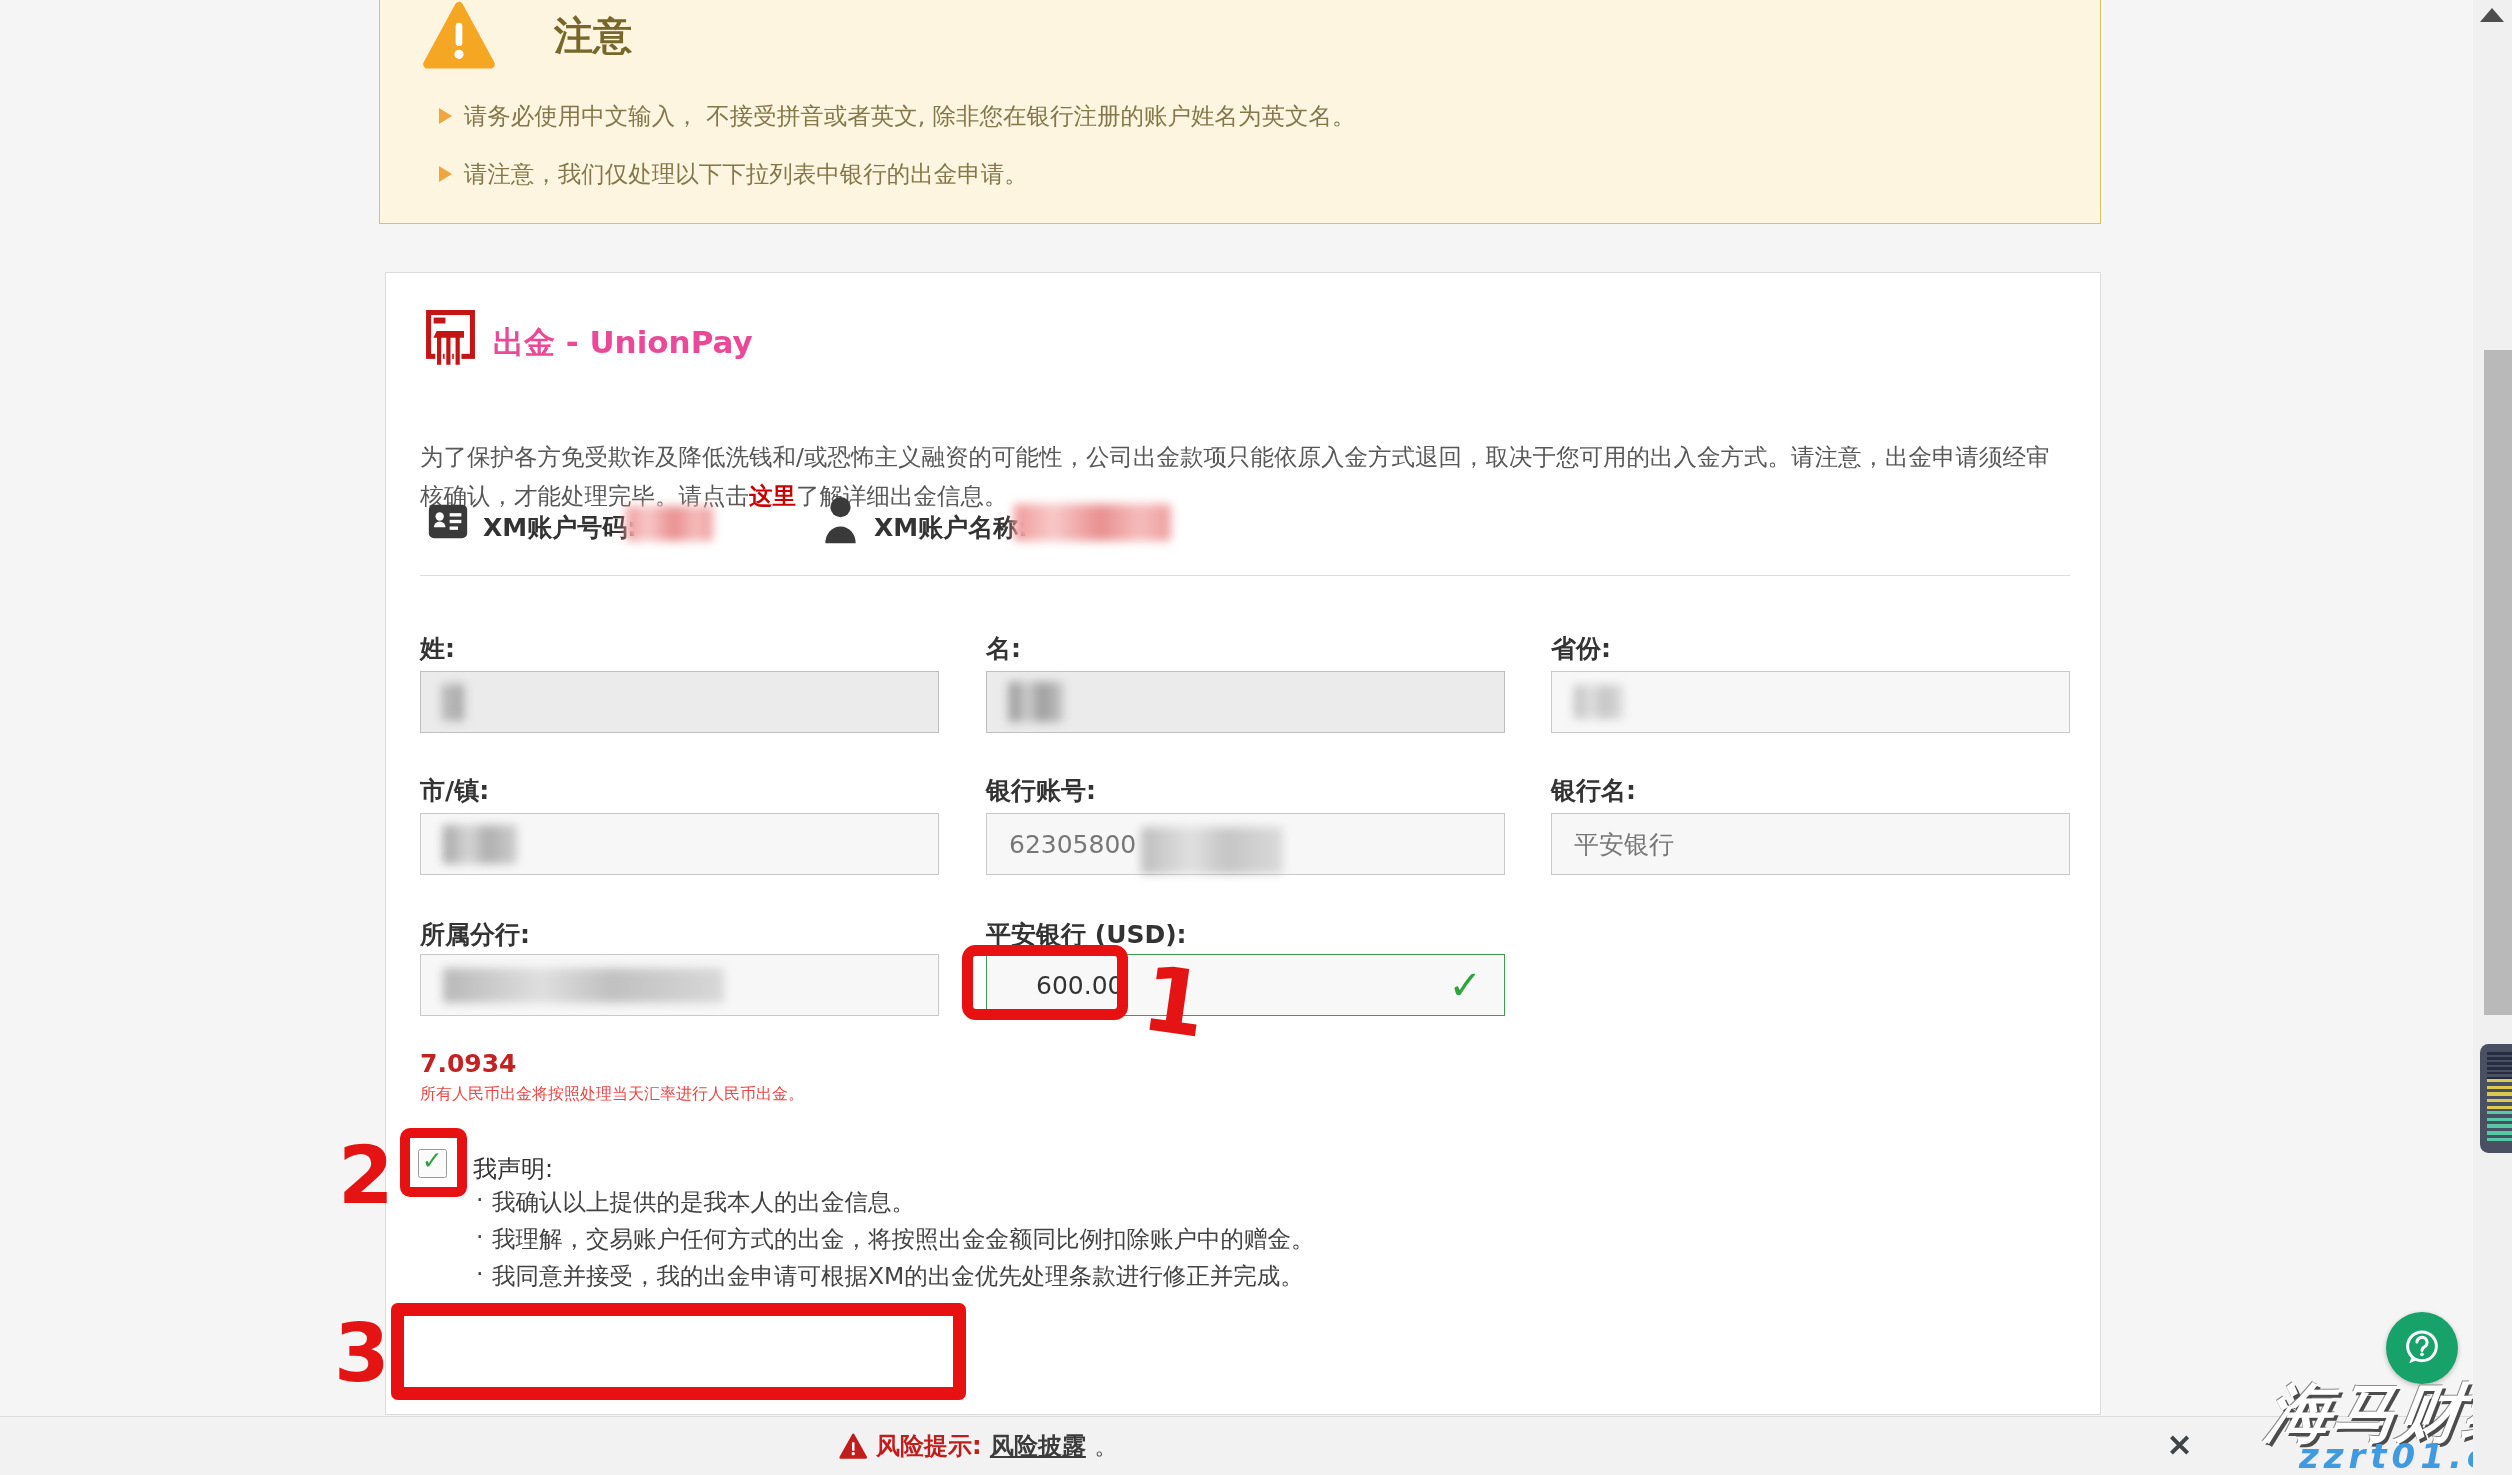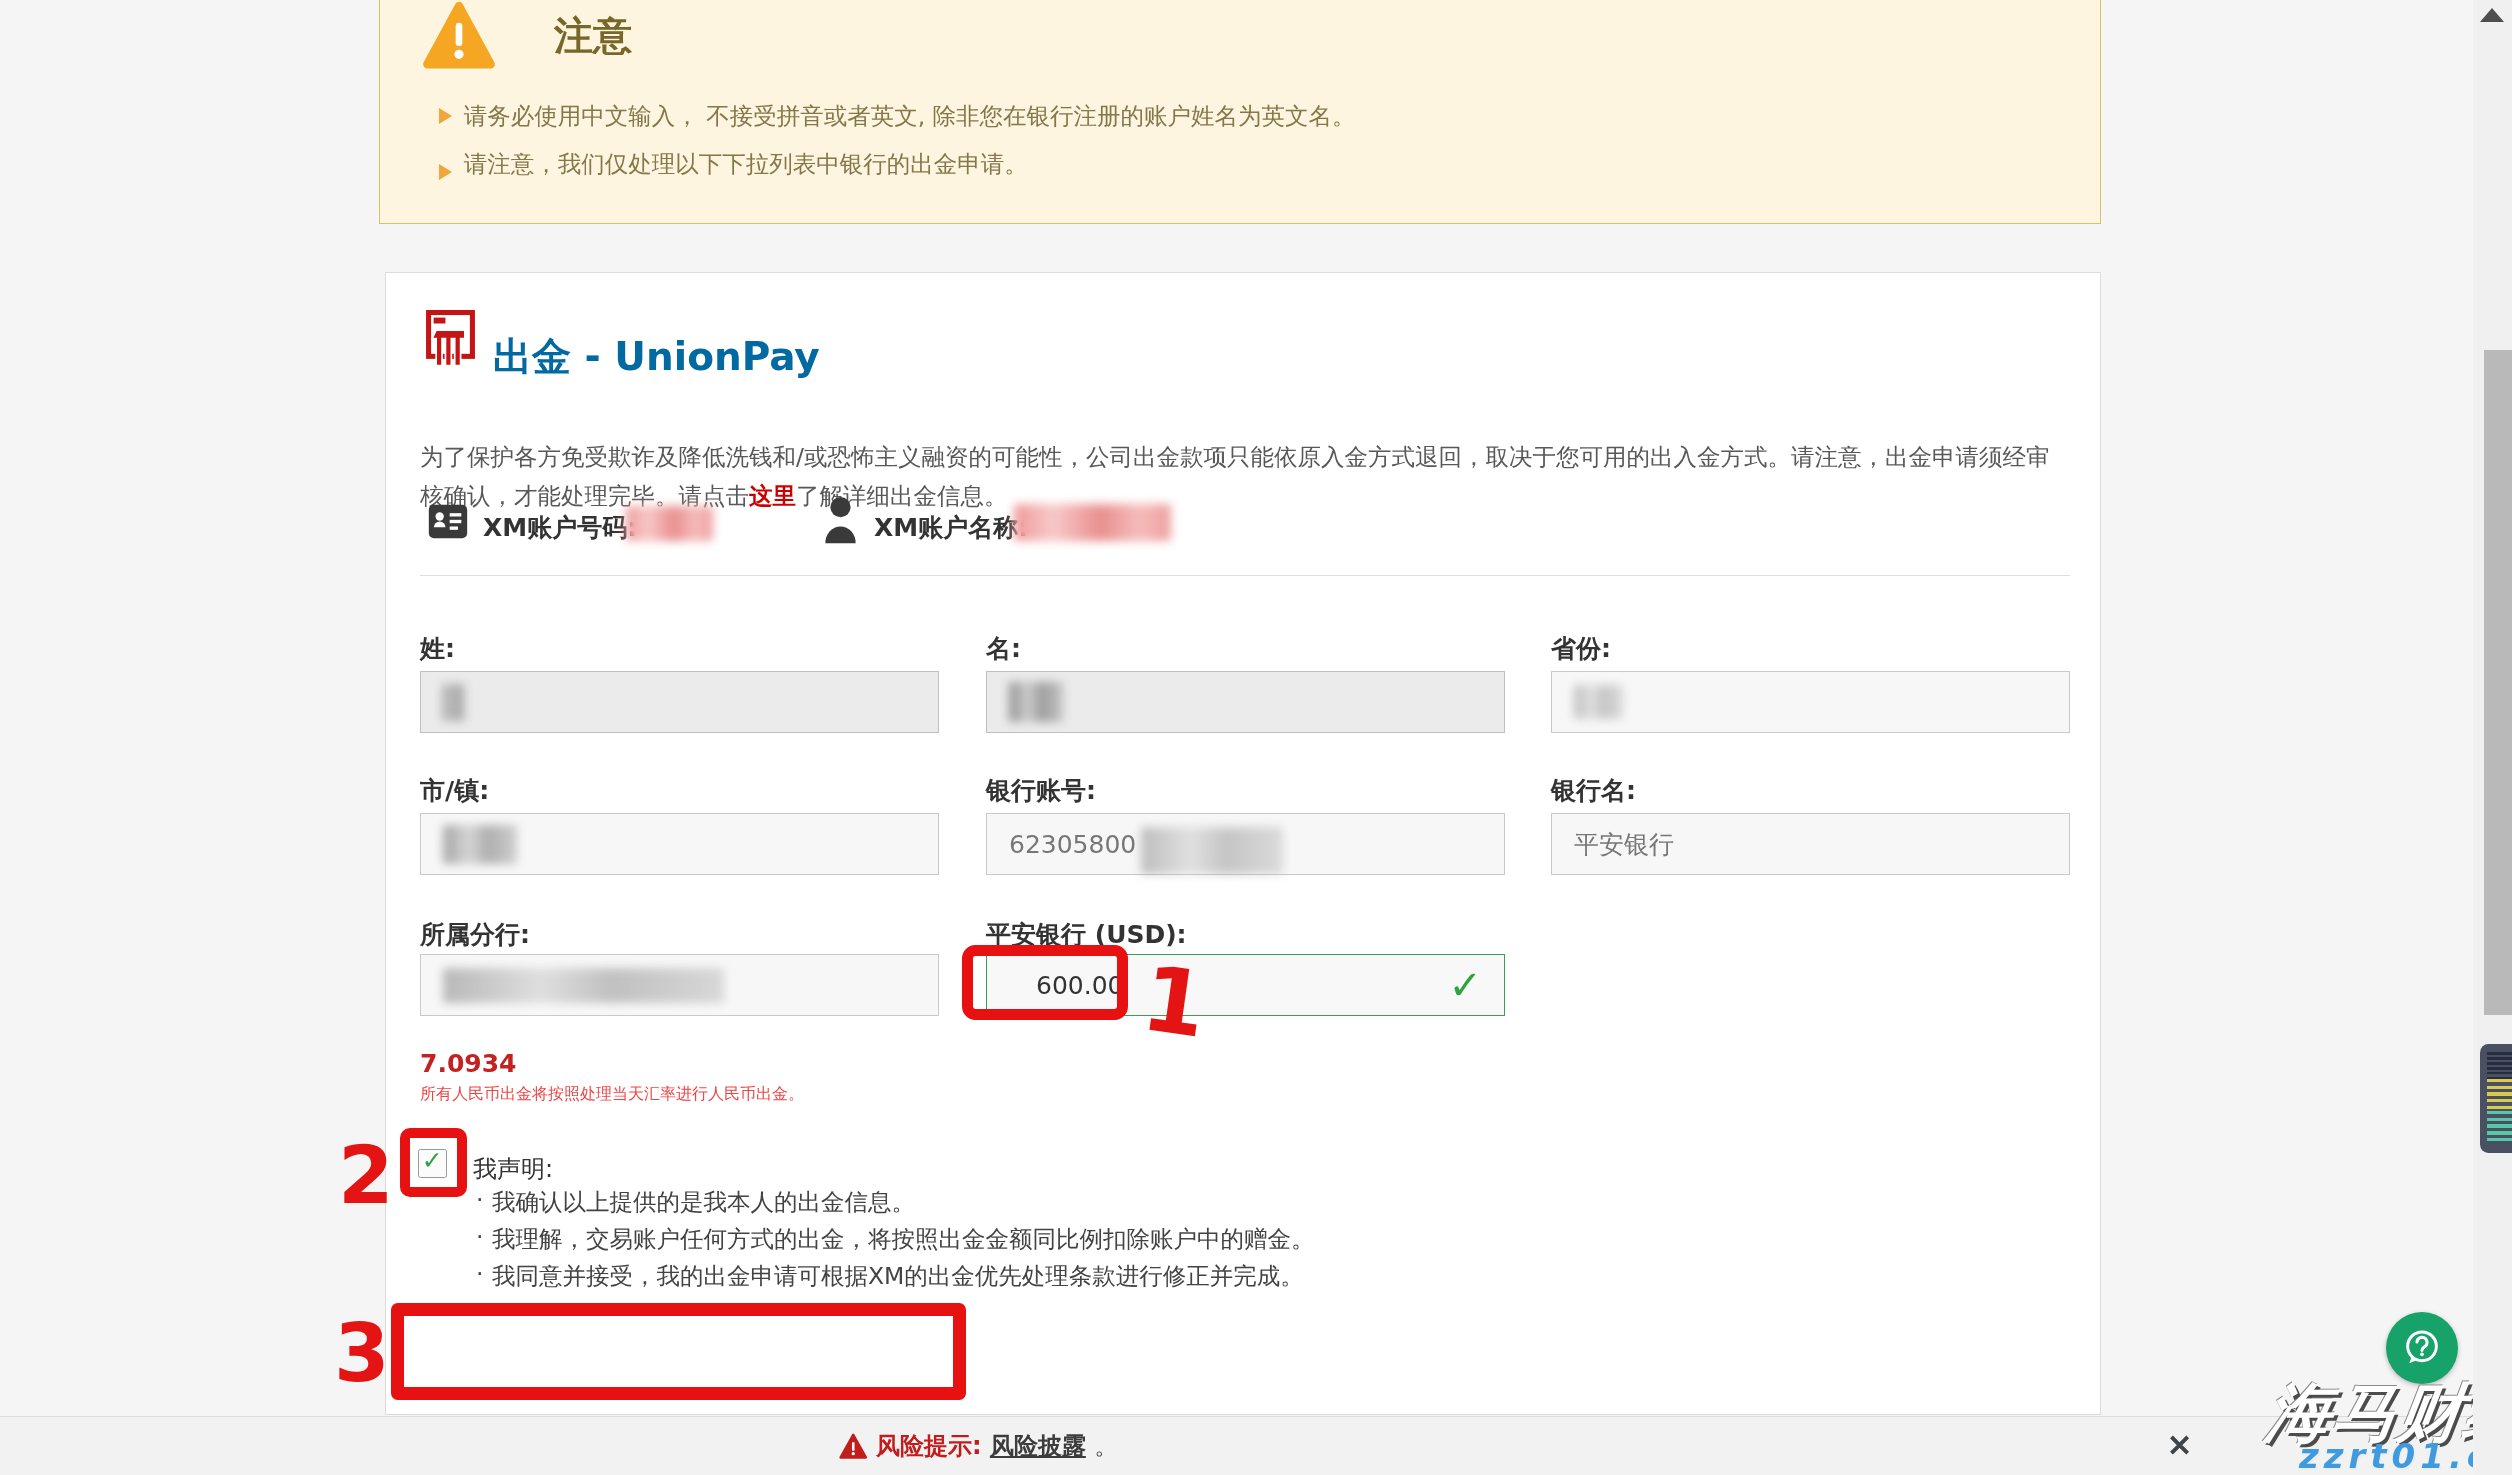--- a/index.html
+++ b/index.html
@@ -6,29 +6,29 @@
   .page{position:relative;width:2512px;height:1475px;background:#f5f5f6;overflow:hidden;
         font-family:"DejaVu Sans","Liberation Sans",sans-serif;}
 
   
   .notice{position:absolute;left:379px;top:-6.7px;width:1722px;height:231px;
           background:#fdf5df;border:0.8px solid #d9c35e;box-sizing:border-box;}
   .warn-tri{position:absolute;left:42px;top:6.7px;}
   .notice-heading{position:absolute;left:174px;top:15px;font-size:39px;font-weight:bold;color:#776729;}
   .n-row{position:absolute;left:59px;display:flex;align-items:center;gap:11.7px;}
   .n-row.b1{top:106px;}
-  .n-row.b2{top:154px;align-items:flex-end;}
+  .n-row.b2{top:164px;}
   .n-arrow{width:0;height:0;border-left:13.4px solid #f0a63c;border-top:8.4px solid transparent;
            border-bottom:8.4px solid transparent;flex:0 0 auto;}
   .n-text{font-size:23.5px;color:#85774a;}
 
   
   .card{position:absolute;left:385px;top:272px;width:1716px;height:1143px;background:#ffffff;
         border:0.8px solid #dcdcdc;box-sizing:border-box;}
-  .card-title{position:absolute;left:107px;top:57px;font-size:39px;font-weight:bold;color:#0369a1;}
+  .card-title{position:absolute;left:107px;top:49px;font-size:31px;font-weight:bold;color:#ec4899;}
   .bank-icon{position:absolute;left:40px;top:37px;}
   .desc{position:absolute;left:34px;top:141px;width:1645px;font-size:23.5px;line-height:39px;color:#585858;}
   .desc .red-link{color:#cc0000;font-weight:bold;cursor:pointer;}
 
   .acct-icon1{position:absolute;left:42px;top:231px;}
   .acct-icon2{position:absolute;left:436px;top:223px;}
   .acct-label{position:absolute;top:238px;font-size:25px;font-weight:bold;color:#333;}
   .al1{left:97px;} .al2{left:488px;}
   .blur-red{position:absolute;filter:blur(5px);border-radius:3.4px;
             background:linear-gradient(90deg,#ef9a9a,#f8c9c9 25%,#e98f8f 55%,#f6bcbc 80%,#ee9f9f);}

